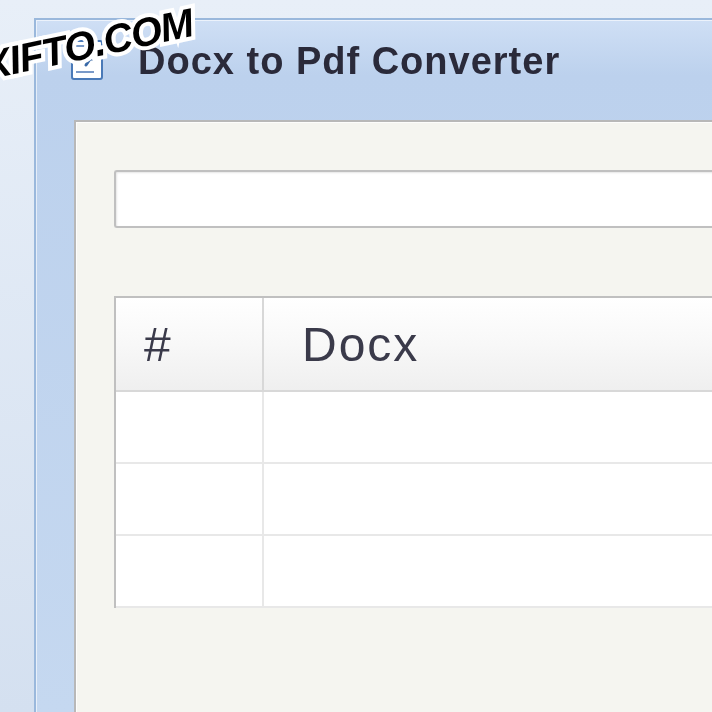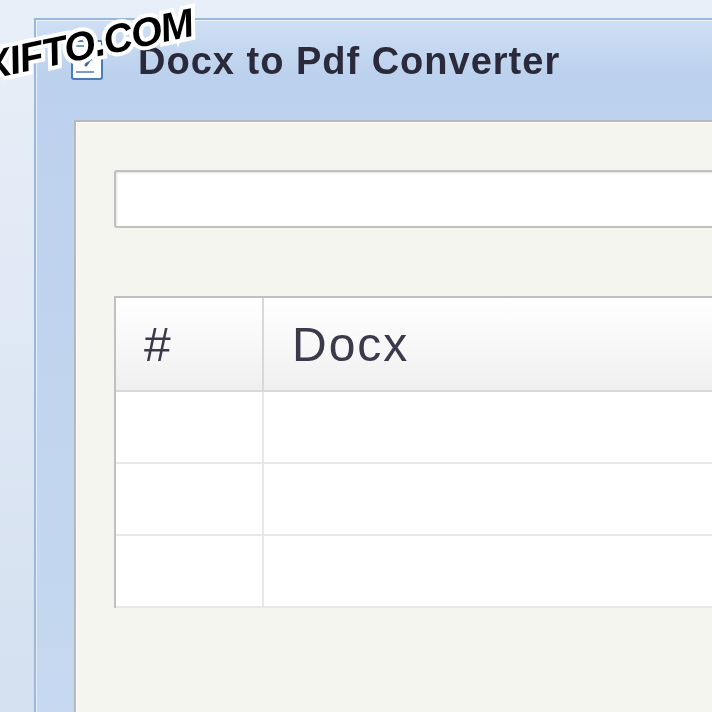--- a/index.html
+++ b/index.html
@@ -106,21 +106,21 @@
       align-items: center;
       padding-left: 28px;
       font-size: 48px;
       color: #3a3a4a;
     }
     
     .col-docx {
       flex: 1;
       display: flex;
       align-items: center;
-      padding-left: 28px;
+      padding-left: 38px;
       font-size: 48px;
       color: #3a3a4a;
       letter-spacing: 2px;
     }
     
     .table-body {
       background: #ffffff;
     }
     
     .table-row {

